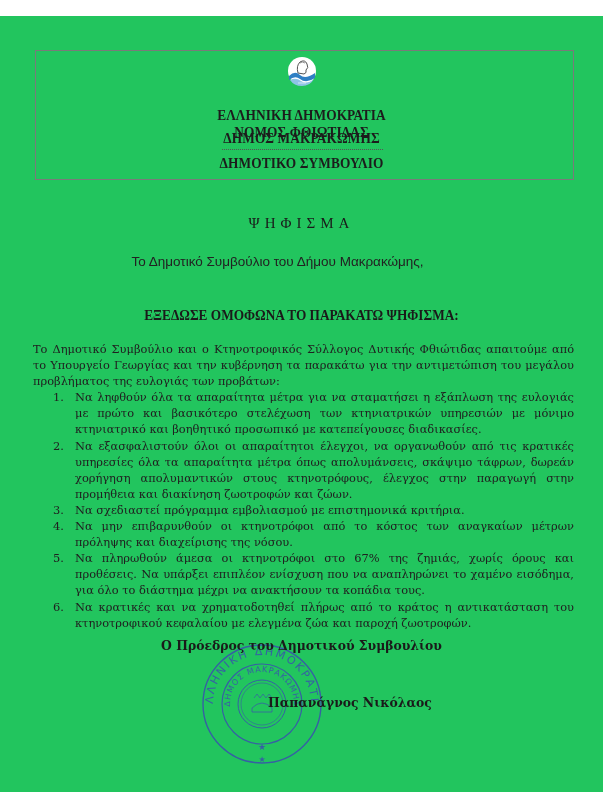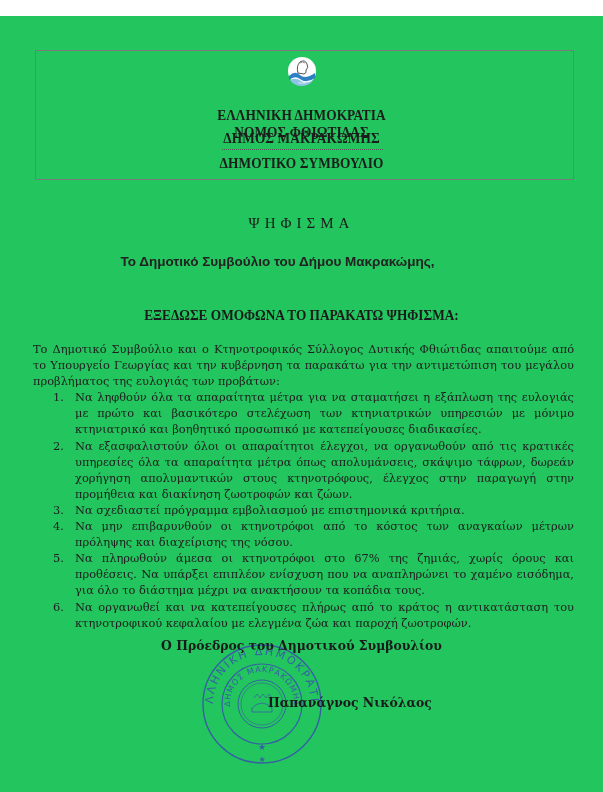--- a/index.html
+++ b/index.html
@@ -21,21 +21,21 @@
     border-top: 1px dotted #555;
   }
 
   .title {
     position: absolute; left: 0; width: 603px; top: 199px; text-align: center;
     font-family: "Liberation Serif", serif; font-weight: normal; font-size: 15px;
     letter-spacing: 5px; color: #1a1a1a;
   }
   .sub {
     position: absolute; left: 0; width: 555px; text-align: center;
-    font-family: "Liberation Sans", sans-serif; font-size: 13.5px; color: #222; font-weight: bold;
+    font-family: "Liberation Sans", sans-serif; font-size: 13.5px; color: #222;
   }
   .decl {
     position: absolute; left: 0; width: 603px; top: 292px; text-align: center;
     font-family: "Liberation Serif", serif; font-weight: bold; font-size: 14px;
     color: #1a1a1a; transform: scaleX(0.95);
   }
 
   .body {
     position: absolute; left: 33px; top: 325px; width: 541px;
     font-family: "DejaVu Serif", serif; font-size: 11.4px; line-height: 16.1px;
@@ -106,21 +106,21 @@
       <li>
           <span class="num">4.</span>
           <span class="txt">Να μην επιβαρυνθούν οι κτηνοτρόφοι από το κόστος των αναγκαίων μέτρων πρόληψης και διαχείρισης της νόσου.</span>
         </li>
       <li>
           <span class="num">5.</span>
           <span class="txt">Να πληρωθούν άμεσα οι κτηνοτρόφοι στο 67% της ζημιάς, χωρίς όρους και προθέσεις. Να υπάρξει επιπλέον ενίσχυση που να αναπληρώνει το χαμένο εισόδημα, για όλο το διάστημα μέχρι να ανακτήσουν τα κοπάδια τους.</span>
         </li>
       <li>
           <span class="num">6.</span>
-          <span class="txt">Να οργανωθεί και να κατεπείγουσες πλήρως από το κράτος η αντικατάσταση του κτηνοτροφικού κεφαλαίου με ελεγμένα ζώα και παροχή ζωοτροφών.</span>
+          <span class="txt">Να κρατικές και να χρηματοδοτηθεί πλήρως από το κράτος η αντικατάσταση του κτηνοτροφικού κεφαλαίου με ελεγμένα ζώα και παροχή ζωοτροφών.</span>
         </li>
     </ol>
   </div>
 
   <svg class="stamp" viewBox="0 0 124 124">
     <defs>
       <path id="stampOuterArc" d="M 62 62 m -49 0 a 49 49 0 1 1 98 0"></path>
       <path id="stampInnerArc" d="M 62 62 m -32 0 a 32 32 0 1 1 64 0"></path>
     </defs>
     <circle cx="62" cy="62" r="59" fill="none" stroke="#3a4fb0" stroke-width="1.4"></circle>

